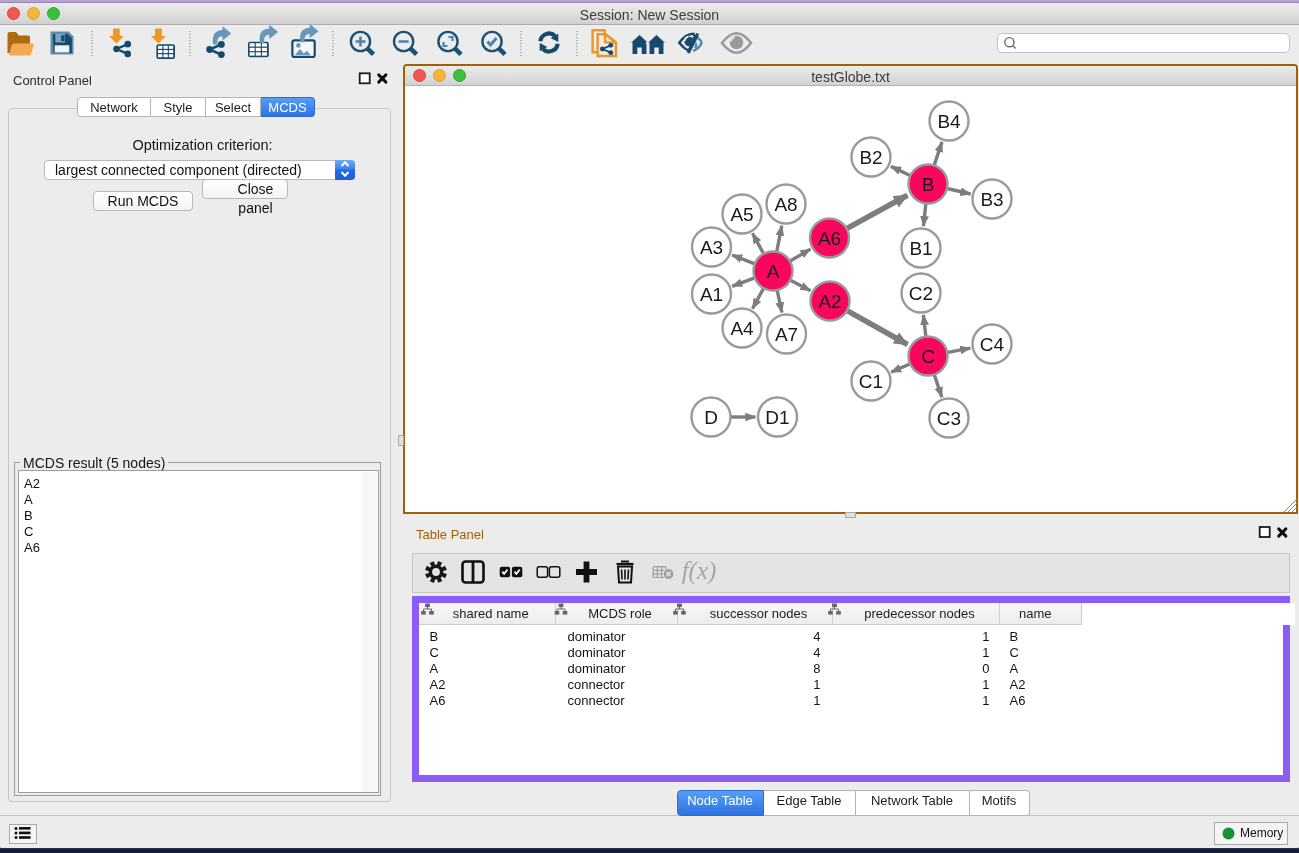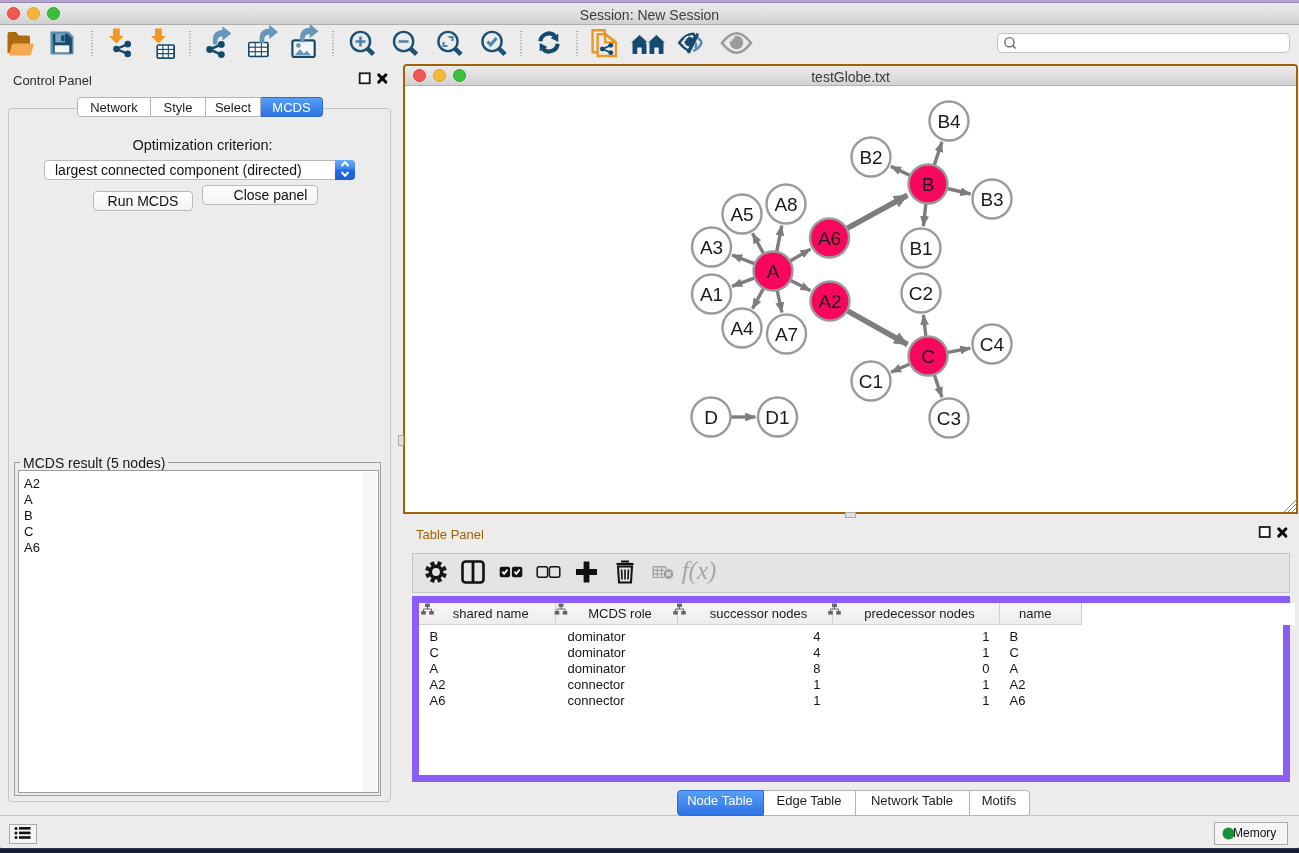--- a/index.html
+++ b/index.html
@@ -38,46 +38,46 @@
 #net-title { position:absolute; top:2.5px; width:100%; text-align:center; font-size:14px; color:#3c3c3c; }
 #notch-left { position:absolute; left:398px; top:432px; width:6px; height:11px; background:#e0e0e0; border:1px solid #a8a8a8; }
 #notch-bottom { position:absolute; left:845px; top:509px; width:11px; height:6px; background:#e0e0e0; border:1px solid #a8a8a8; }
 #tp-title { position:absolute; left:416px; top:524px; font-size:13px; color:#a16207; }
 #tp-toolbar { position:absolute; left:412px; top:550px; width:878px; height:40px; background:#e4e4e4; border:1px solid #c6c6c6; }
 #tp-table { position:absolute; left:412px; top:593px; width:878px; height:186px; background:#fff; border:7px solid #8b5cf6; }
 .th { position:absolute; top:0; height:22px; background:linear-gradient(180deg,#f7f7f7,#ededed); border-right:1px solid #cfcfcf; border-bottom:1px solid #cfcfcf; font-size:13px; color:#1c1c1c; text-align:center; line-height:22px; }
 .td { position:absolute; font-size:13px; color:#141414; height:16px; line-height:16px; }
 #tp-tabs { left:676.5px; top:786.5px; } #tp-tabs .tab { height:26px; line-height:20px; }
 #statusline { position:absolute; left:0; top:812px; width:100%; height:1px; background:#c3c3c3; }
-#memorybtn { position:absolute; left:1214px; top:819px; width:74px; height:23px; background:#f4f4f4; border:1px solid #a9a9a9; font-size:12px; color:#111; line-height:21px; padding-left:18px; }
+#memorybtn { position:absolute; left:1214px; top:819px; width:74px; height:23px; background:#f4f4f4; border:1px solid #a9a9a9; font-size:12px; color:#111; line-height:21px; padding-left:25px; }
 #listbtn { position:absolute; left:9px; top:821px; width:28px; height:20px; background:#f4f4f4; border:1px solid #a9a9a9; }
 </style>
 </head>
 <body>
 <div id="app">
   <div id="titlebar">
     <div class="tl t1"></div>
       <div class="tl t2"></div>
       <div class="tl t3"></div>
     <div id="apptitle">Session: New Session</div>
   </div>
   <div id="searchbox"></div>
 
   <div id="cp-title">Control Panel</div>
   <div id="cp-box"></div>
   <div class="tabs" id="cp-tabs">
     <div class="tab first" style="width:74px">Network</div>
       <div class="tab" style="width:55px">Style</div>
       <div class="tab" style="width:55px">Select</div>
-      <div class="tab sel last" style="width:62px">MCDS</div>
+      <div class="tab sel last" style="width:54px">MCDS</div>
   </div>
   <div id="opt-label">Optimization criterion:</div>
   <div id="opt-select">largest connected component (directed)<div id="opt-step"></div></div>
   <div class="btn" id="btn-run" style="left:93px; top:188px; width:100px;">Run MCDS</div>
-  <div class="btn" id="btn-close" style="left:202px; top:182px; width:116px;padding-left:21px;">Close panel</div>
+  <div class="btn" id="btn-close" style="left:202px; top:176px; width:86px;padding-left:21px;">Close panel</div>
   <div id="fieldset"></div>
   <div id="fieldset-legend">MCDS result (5 nodes)</div>
   <div id="mcds-list">A2<br>A<br>B<br>C<br>A6<div id="mcds-scroll"></div></div>
 
   <div id="net">
     <div id="net-titlebar">
       <div class="tl t1"></div>
         <div class="tl t2"></div>
         <div class="tl t3"></div>
       <div id="net-title">testGlobe.txt</div>

